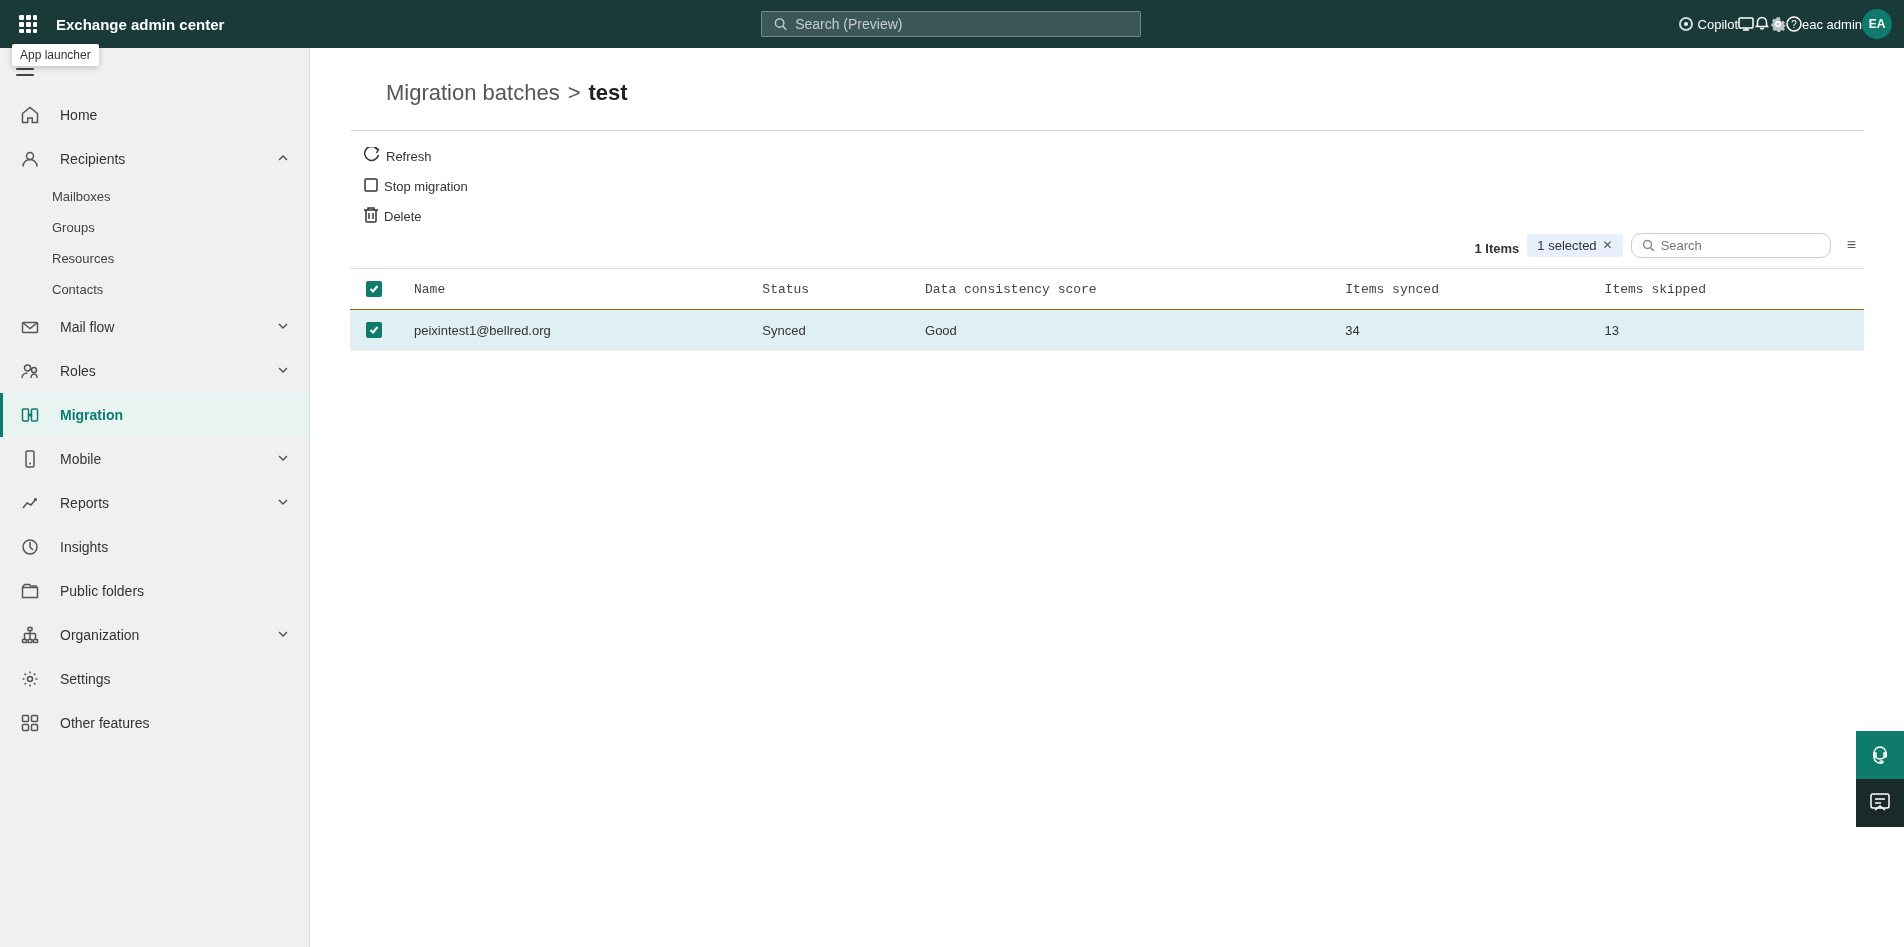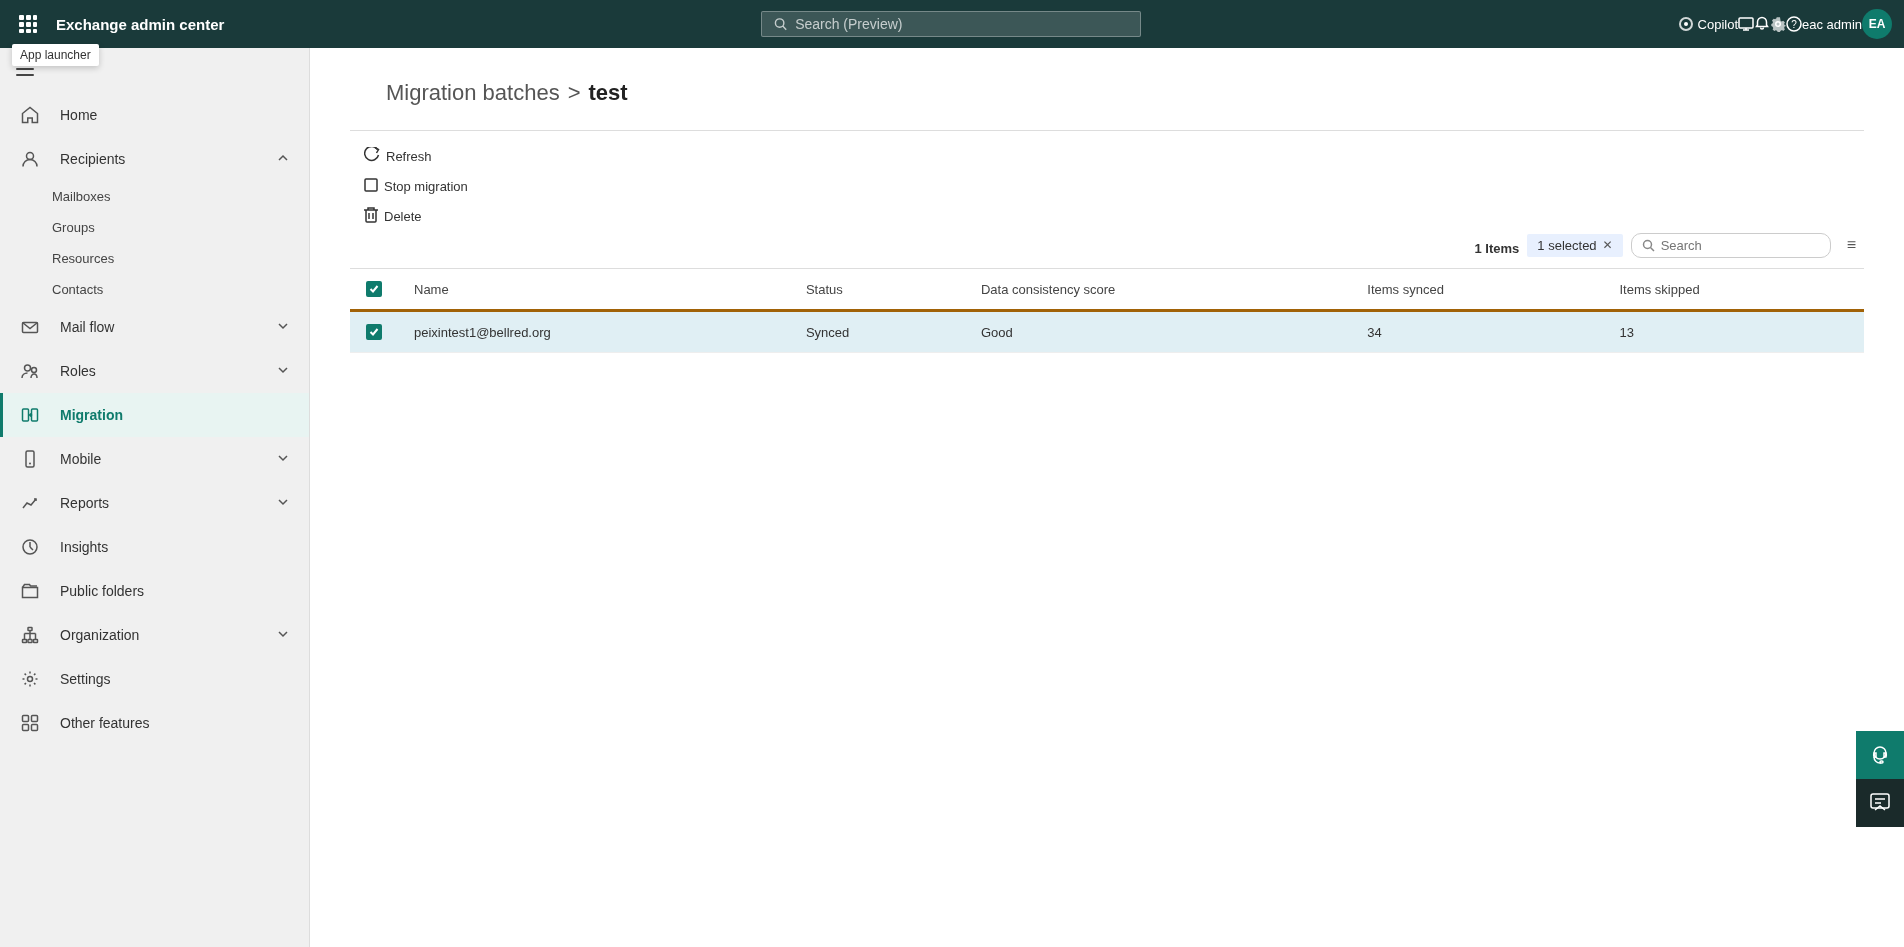--- a/index.html
+++ b/index.html
@@ -95,21 +95,21 @@
     .search-box {
       display: flex; align-items: center; gap: 6px; border: 1px solid #ccc; border-radius: 10px;
       padding: 4px 10px; min-width: 200px;
     }
     .search-box input { border: none; outline: none; font-size: 13px; width: 140px; }
     .filter-btn { cursor: pointer; padding: 4px 8px; color: #555; font-size: 16px; }
 
     
     .table-wrapper { width: 100%; }
     table { width: 100%; border-collapse: collapse; }
-    thead tr { border-bottom: 3px solid #a16207; }
+    thead tr { border-bottom: 1px solid #a16207; font-family: Liberation Mono, monospace; }
     thead th { text-align: left; padding: 12px 16px; font-size: 13px; color: #444; font-weight: 500; }
     tbody tr { border-bottom: 1px solid #eee; }
     tbody tr.selected { background: #e0eff4; }
     tbody td { padding: 12px 16px; font-size: 13px; color: #333; }
     .checkbox-col { width: 40px; }
     .checkbox {
       width: 16px; height: 16px; border: 2px solid #0f7b6c; border-radius: 2px;
       background: #0f7b6c; display: flex; align-items: center; justify-content: center;
       cursor: pointer;
     }

